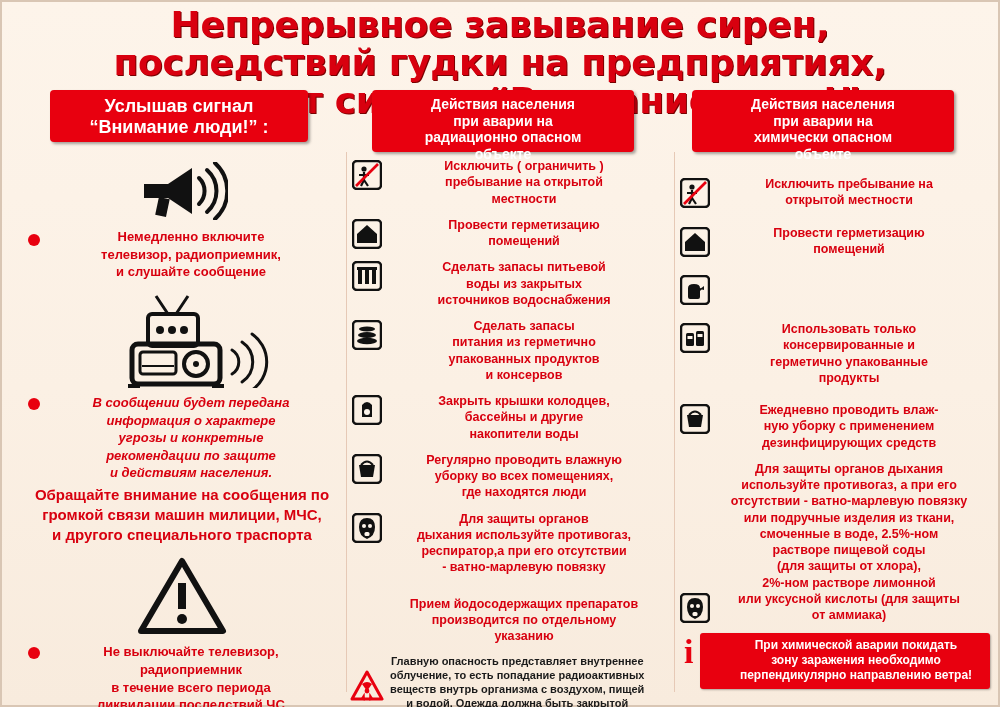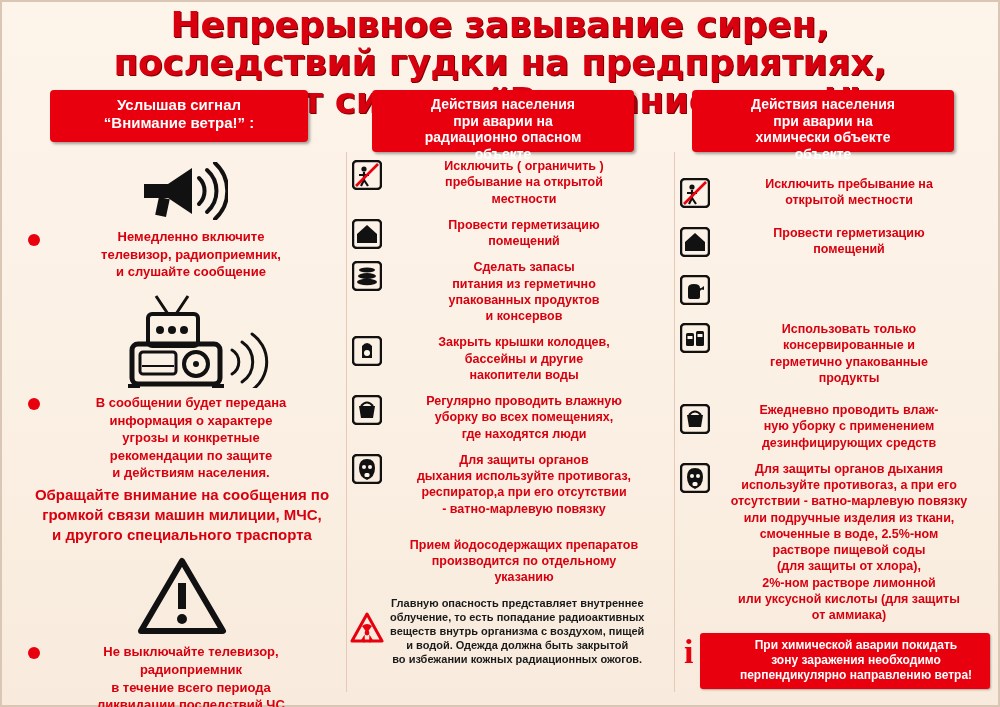--- a/index.html
+++ b/index.html
@@ -37,21 +37,21 @@
     background:#e8000f;
     color:#fff;
     font-weight:bold;
     text-align:center;
     border-radius:4px;
     box-shadow:2px 2px 3px rgba(0,0,0,.35);
     line-height:1.18;
     box-sizing:border-box;
     padding:4px 6px;
   }
-  #hdr1{left:48px;top:88px;width:258px;font-size:15px;padding-top:6px;height:52px;}
+  #hdr1{left:48px;top:88px;width:258px;font-size:18px;padding-top:6px;height:52px;}
   #hdr2{left:370px;top:88px;width:262px;font-size:14px;height:62px;padding-top:6px;}
   #hdr3{left:690px;top:88px;width:262px;font-size:14px;height:62px;padding-top:6px;}
 
   
   .col{position:absolute;top:156px;box-sizing:border-box;}
   #col1{left:20px;width:320px;height:550px;}
   #col2{left:348px;width:318px;height:550px;}
   #col3{left:676px;width:312px;height:550px;}
 
   
@@ -102,32 +102,32 @@
 <div class="poster">
 
   <div class="title">
     <div>Непрерывное завывание сирен,</div>
     <div>последствий гудки на предприятиях,</div>
     <div>означают сигнал “Внимание всем!”.</div>
   </div>
 
   <div class="hdr" id="hdr1">
     <div>Услышав сигнал</div>
-    <div>“Внимание ветра!” :</div>
+    <div>“Внимание люди!” :</div>
   </div>
   <div class="hdr" id="hdr2">
     <div>Действия населения</div>
     <div>при аварии на</div>
     <div>радиационно опасном</div>
     <div>объекте</div>
   </div>
   <div class="hdr" id="hdr3">
     <div>Действия населения</div>
     <div>при аварии на</div>
-    <div>химически объекте</div>
+    <div>химически опасном</div>
     <div>объекте</div>
   </div>
 
   <div class="vsep" id="vs1"></div>
   <div class="vsep" id="vs2"></div>
 
   <div class="col" id="col1">
 
     <div class="icon-center" style="margin-top:4px;">
       <svg width="92" height="58" viewBox="0 0 92 58">
@@ -169,21 +169,21 @@
         <g fill="none" stroke="#111" stroke-width="3" stroke-linecap="round">
           <path d="M140 58 A14 14 0 0 1 140 82"></path>
           <path d="M150 50 A24 24 0 0 1 150 90"></path>
           <path d="M160 42 A34 34 0 0 1 160 98"></path>
         </g>
       </svg>
     </div>
 
     <div class="c1-block" style="margin-top:6px;">
       <span class="bullet" style="left:6px;top:4px;"></span>
-      <div class="c1-text" style="padding-left:18px;">В сообщении будет передана<br>информация о характере<br>угрозы и конкретные<br>рекомендации по защите<br>и действиям населения.</div>
+      <div class="c1-text" style="padding-left:18px;font-style:italic;">В сообщении будет передана<br>информация о характере<br>угрозы и конкретные<br>рекомендации по защите<br>и действиям населения.</div>
       <div class="c1-text small" style="width:300px;margin-top:3px;">Обращайте внимание на сообщения по<br>громкой связи машин милиции, МЧС,<br>и другого специального траспорта</div>
     </div>
 
     <div class="icon-center" style="margin-top:12px;">
       <svg width="90" height="78" viewBox="0 0 90 78">
         <path d="M45 4 L86 74 L4 74 Z" fill="none" stroke="#111" stroke-width="6" stroke-linejoin="round"></path>
         <rect x="41" y="26" width="8" height="26" fill="#111"></rect>
         <circle cx="45" cy="62" r="5" fill="#111"></circle>
       </svg>
     </div>
@@ -211,20 +211,32 @@
     <div class="row">
       <div class="ico">
         <svg width="30" height="30" viewBox="0 0 30 30">
           <rect x="1" y="1" width="28" height="28" rx="4" fill="none" stroke="#111" stroke-width="2.5"></rect>
           <path d="M15 6 L25 15 L25 24 L5 24 L5 15 Z" fill="#111"></path>
         </svg>
       </div>
       <div class="txt">Провести герметизацию<br>помещений</div>
     </div>
 
+    <div class="row">
+      <div class="ico">
+        <svg width="30" height="30" viewBox="0 0 30 30">
+          <rect x="1" y="1" width="28" height="28" rx="4" fill="none" stroke="#111" stroke-width="2.5"></rect>
+          <rect x="6" y="9" width="4" height="14" fill="#111"></rect>
+          <rect x="13" y="9" width="4" height="14" fill="#111"></rect>
+          <rect x="20" y="9" width="4" height="14" fill="#111"></rect>
+          <rect x="5" y="6" width="20" height="3" fill="#111"></rect>
+        </svg>
+      </div>
+      <div class="txt">Сделать запасы питьевой<br>воды из закрытых<br>источников водоснабжения</div>
+    </div>
 
     <div class="row">
       <div class="ico">
         <svg width="30" height="30" viewBox="0 0 30 30">
           <rect x="1" y="1" width="28" height="28" rx="4" fill="none" stroke="#111" stroke-width="2.5"></rect>
           <ellipse cx="15" cy="9" rx="8" ry="2.6" fill="#111"></ellipse>
           <ellipse cx="15" cy="15" rx="9" ry="3" fill="#111"></ellipse>
           <ellipse cx="15" cy="21" rx="10" ry="3.2" fill="#111"></ellipse>
         </svg>
       </div>
@@ -336,21 +348,21 @@
       <div class="ico">
         <svg width="30" height="30" viewBox="0 0 30 30">
           <rect x="1" y="1" width="28" height="28" rx="4" fill="none" stroke="#111" stroke-width="2.5"></rect>
           <path d="M7 11 h16 l-2 12 h-12 z" fill="#111"></path>
           <path d="M9 11 q6 -7 12 0" fill="none" stroke="#111" stroke-width="2"></path>
         </svg>
       </div>
       <div class="txt">Ежедневно проводить влаж-<br>ную уборку с применением<br>дезинфицирующих средств</div>
     </div>
 
-    <div class="row" style="margin-top:6px;">
+    <div class="row" style="margin-top:6px;align-items:flex-end;">
       <div class="ico">
         <svg width="30" height="30" viewBox="0 0 30 30">
           <rect x="1" y="1" width="28" height="28" rx="4" fill="none" stroke="#111" stroke-width="2.5"></rect>
           <path d="M15 5 q8 0 8 9 q0 9 -8 12 q-8 -3 -8 -12 q0 -9 8 -9 z" fill="#111"></path>
           <circle cx="12" cy="13" r="2" fill="#fdf4ea"></circle>
           <circle cx="18" cy="13" r="2" fill="#fdf4ea"></circle>
           <rect x="12.5" y="19" width="5" height="4" rx="1.5" fill="#fdf4ea"></rect>
         </svg>
       </div>
       <div class="txt">Для защиты  органов дыхания<br>используйте противогаз, а при его<br>отсутствии - ватно-марлевую повязку<br>или подручные изделия из ткани,<br>смоченные в воде, 2.5%-ном<br>растворе пищевой соды<br>(для защиты от хлора),<br>2%-ном растворе лимонной<br>или уксусной кислоты (для защиты<br>от аммиака)</div>

